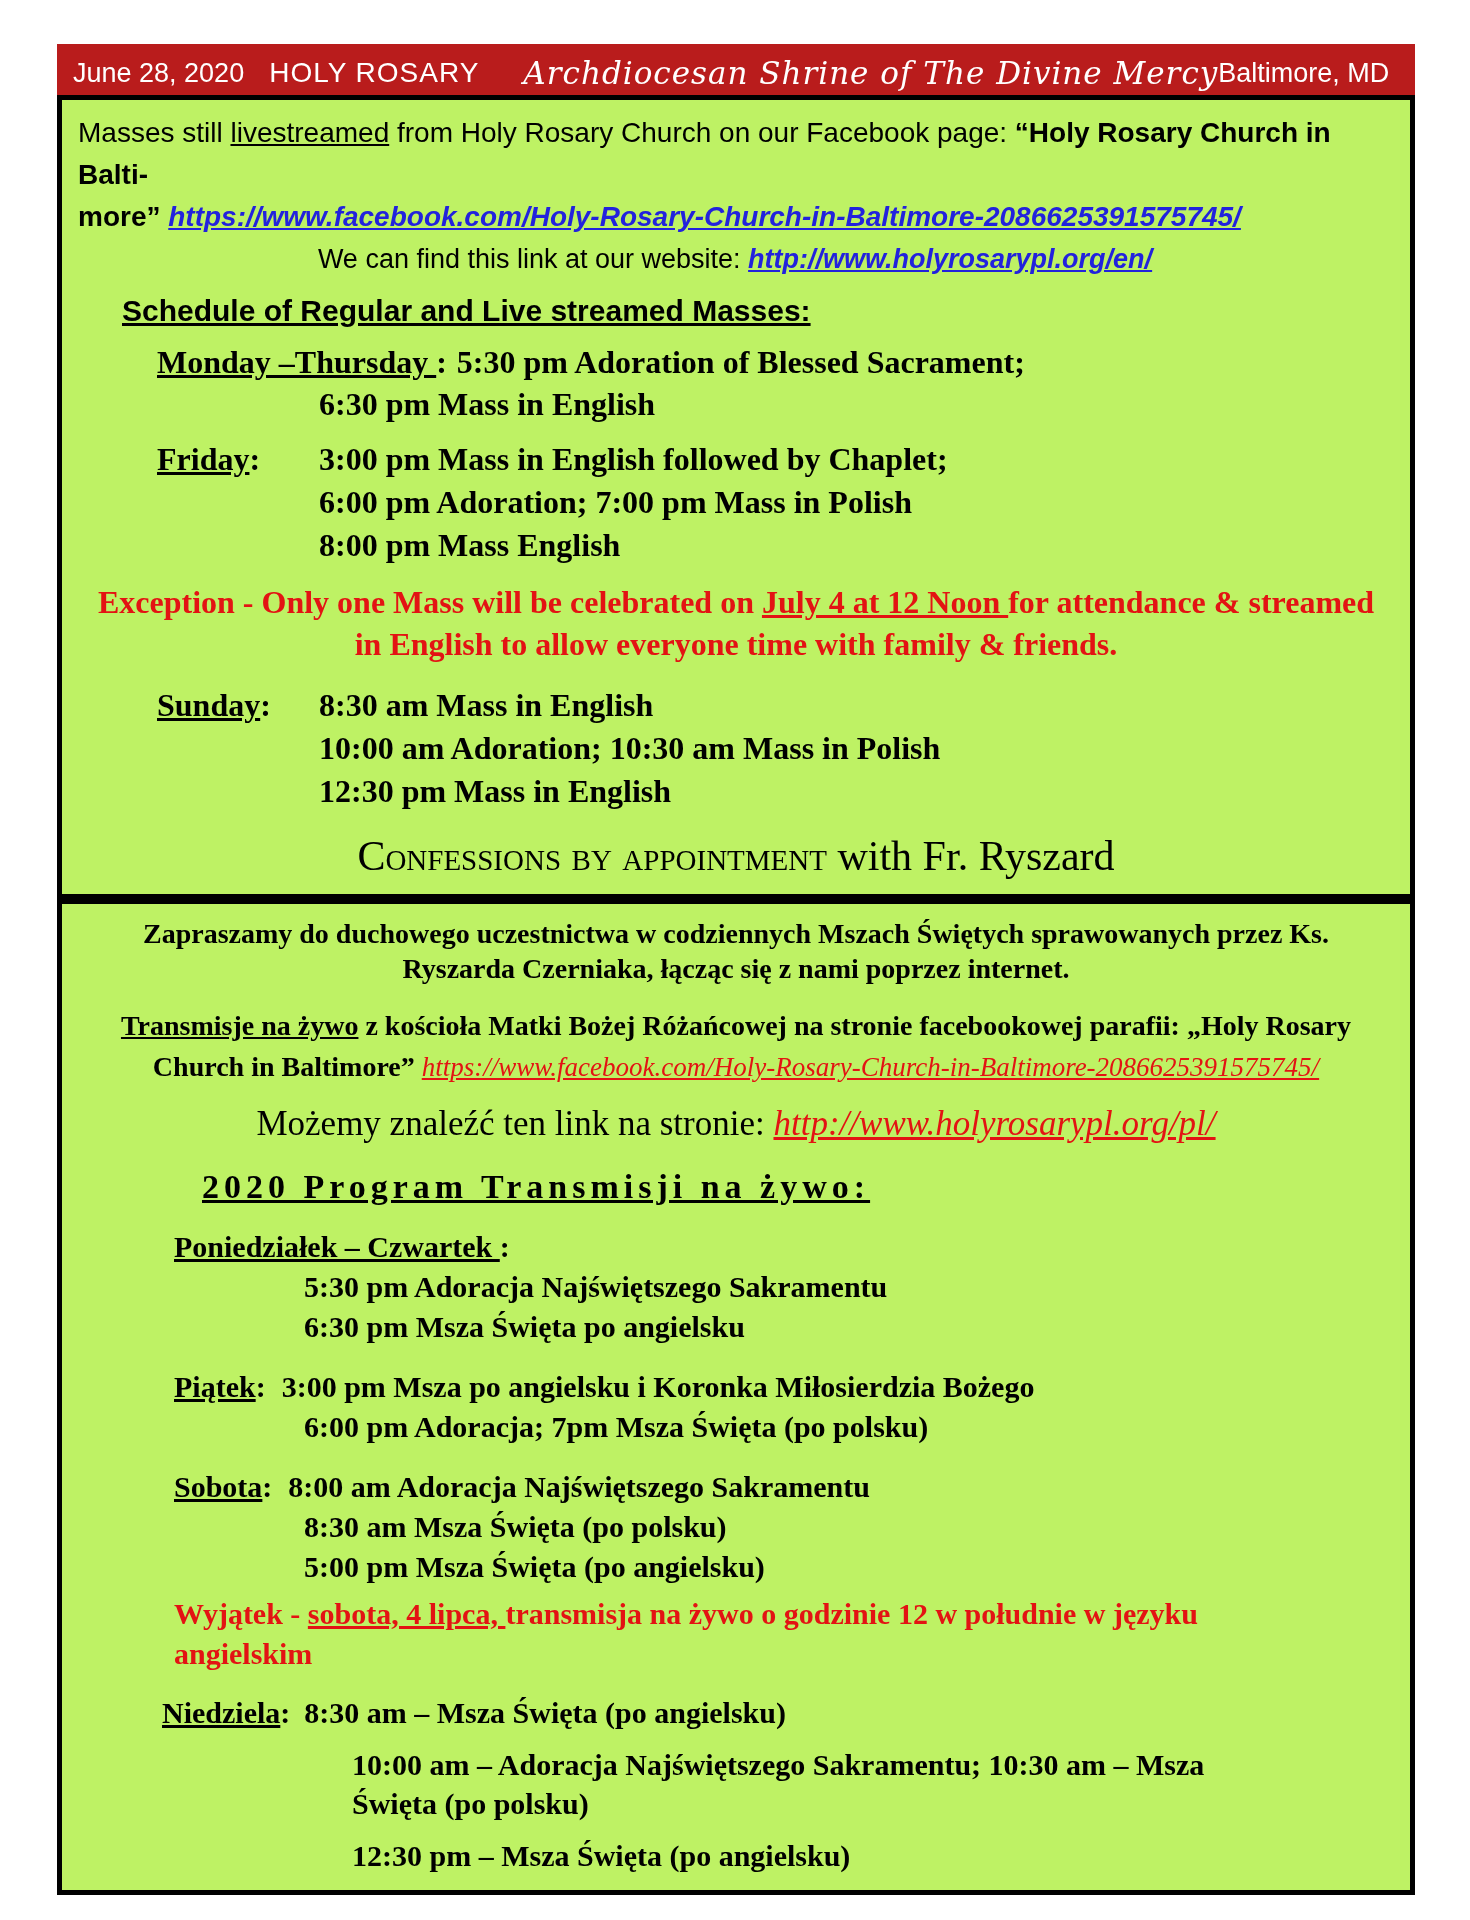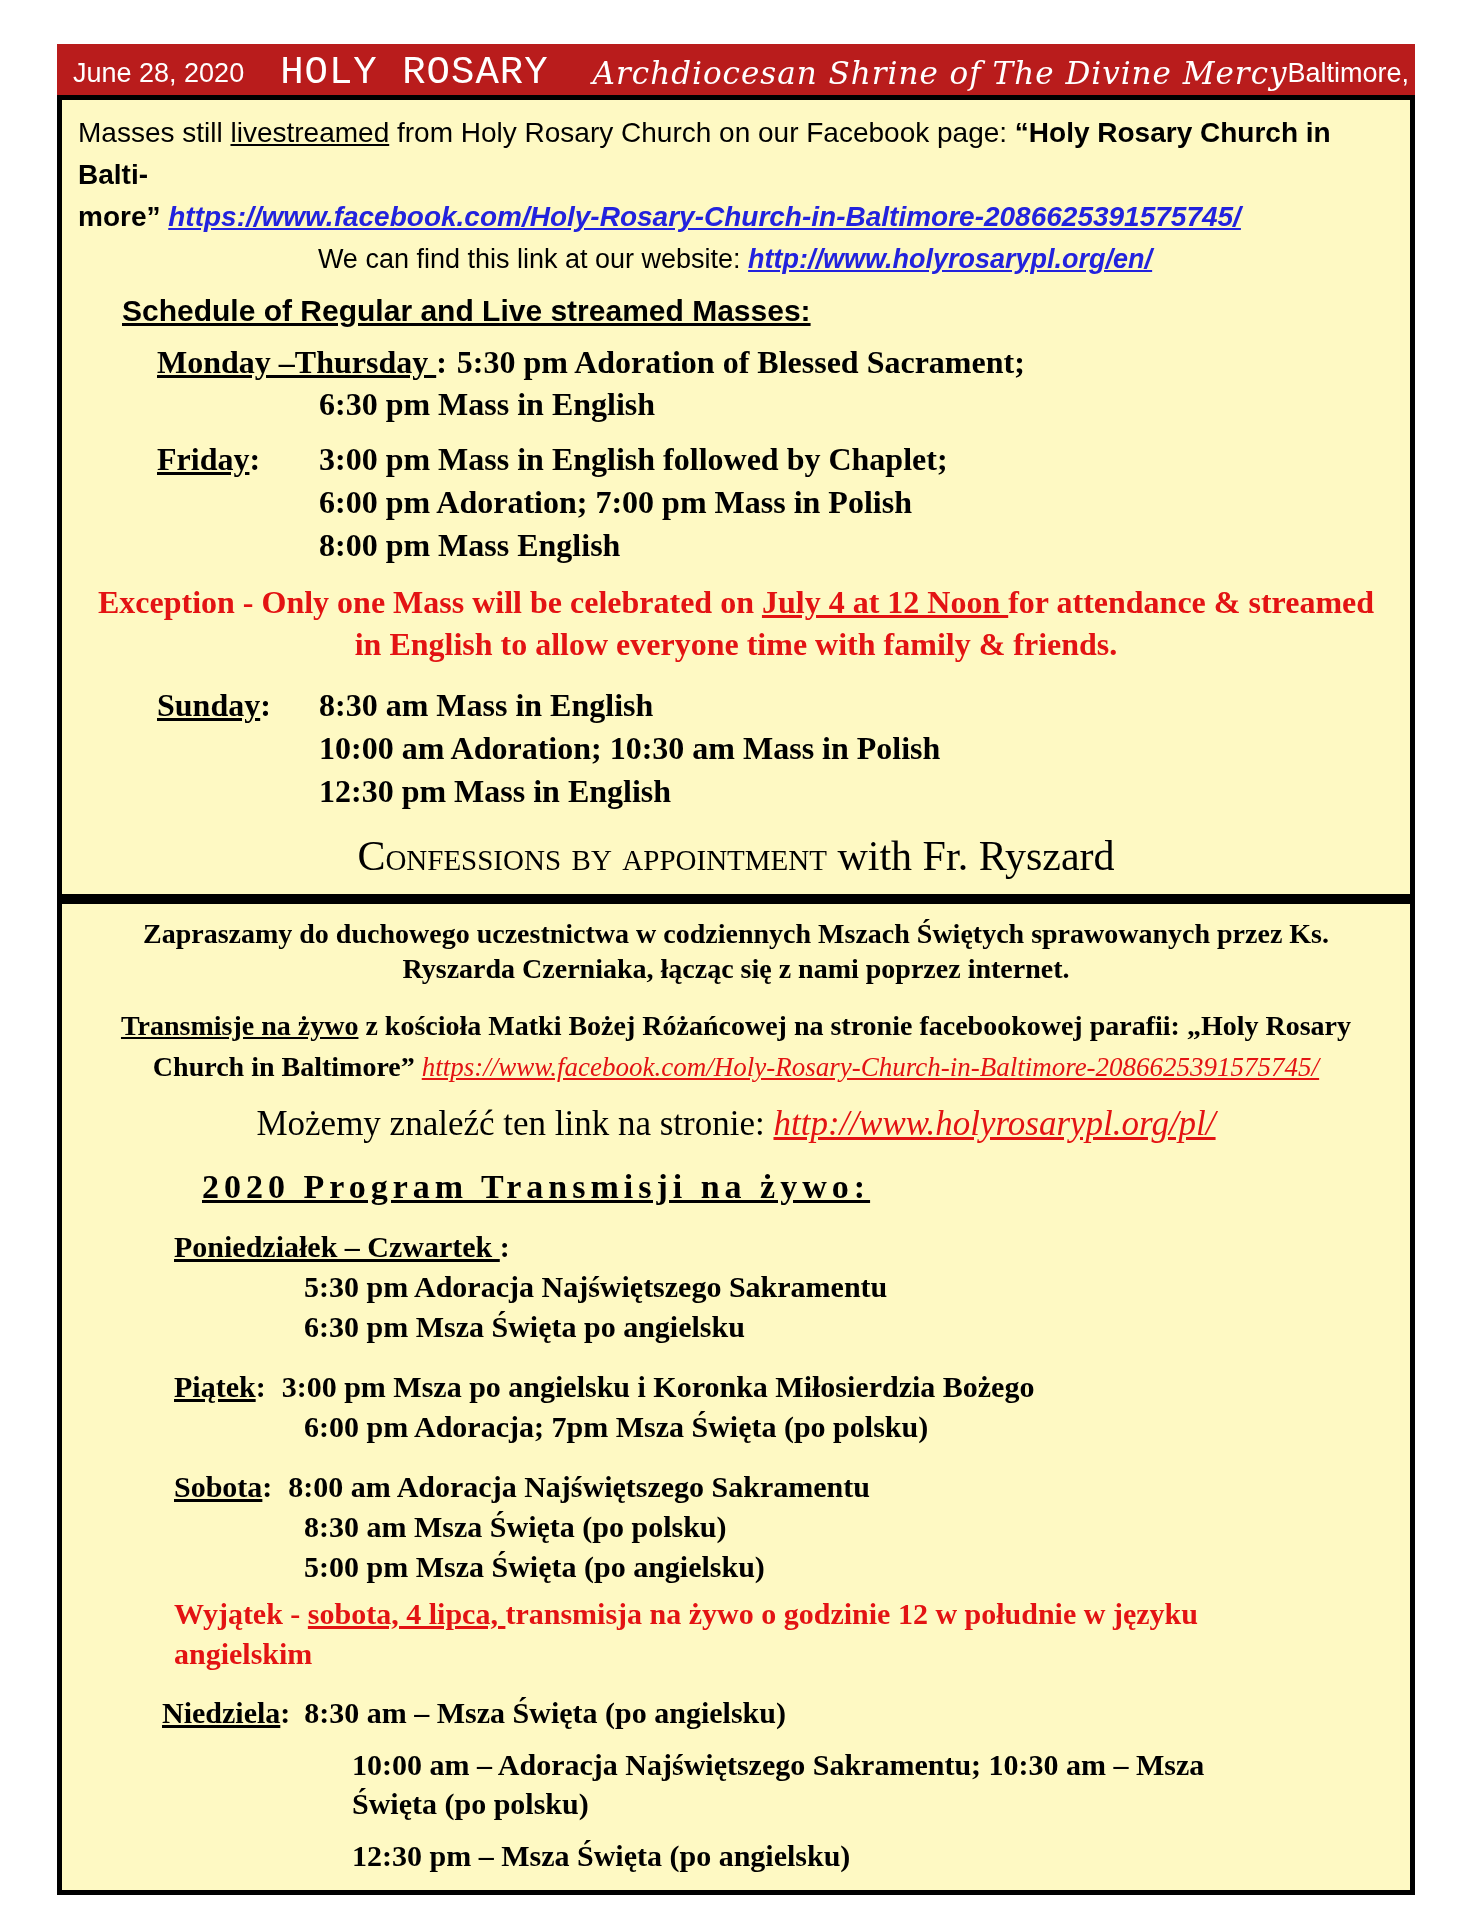--- a/index.html
+++ b/index.html
@@ -14,27 +14,27 @@
     font-family:"Liberation Serif",serif;color:var(--ink);
     overflow:hidden;
   }
   
   .header-bar{
     position:absolute;left:57px;top:44px;width:1358px;height:58px;
     background:#b91c1c;color:#fff;display:flex;align-items:center;
     font-family:"Liberation Sans",sans-serif;white-space:nowrap;
   }
   .hdr-date{font-size:27px;margin-left:16px;}
-  .hdr-parish{font-size:39px;letter-spacing:1px;margin-left:36px;font-family:Liberation Mono, monospace;}
+  .hdr-parish{font-size:28px;letter-spacing:1px;margin-left:25px;}
   .hdr-shrine{font-family:"DejaVu Serif",serif;font-style:italic;font-size:31px;margin-left:44px;letter-spacing:1px;}
   .hdr-loc{font-size:27px;margin-left:auto;margin-right:46px;}
   
   .content-box{
     position:absolute;left:57px;top:95px;width:1358px;height:1800px;
-    border:5px solid #000;background:#fef9c3;overflow:hidden;
+    border:5px solid #000;background:#bef264;overflow:hidden;
   }
   .u{text-decoration:underline;}
   .b{font-weight:bold;}
   a.bluelink{color:var(--blue);font-weight:bold;font-style:italic;text-decoration:underline;cursor:pointer;}
   a.redlink{color:var(--red);font-style:italic;text-decoration:underline;font-weight:normal;cursor:pointer;}
   
   .intro{
     font-family:"Liberation Sans",sans-serif;font-size:28px;line-height:1.5;
     padding:12px 18px 0 16px;
   }

